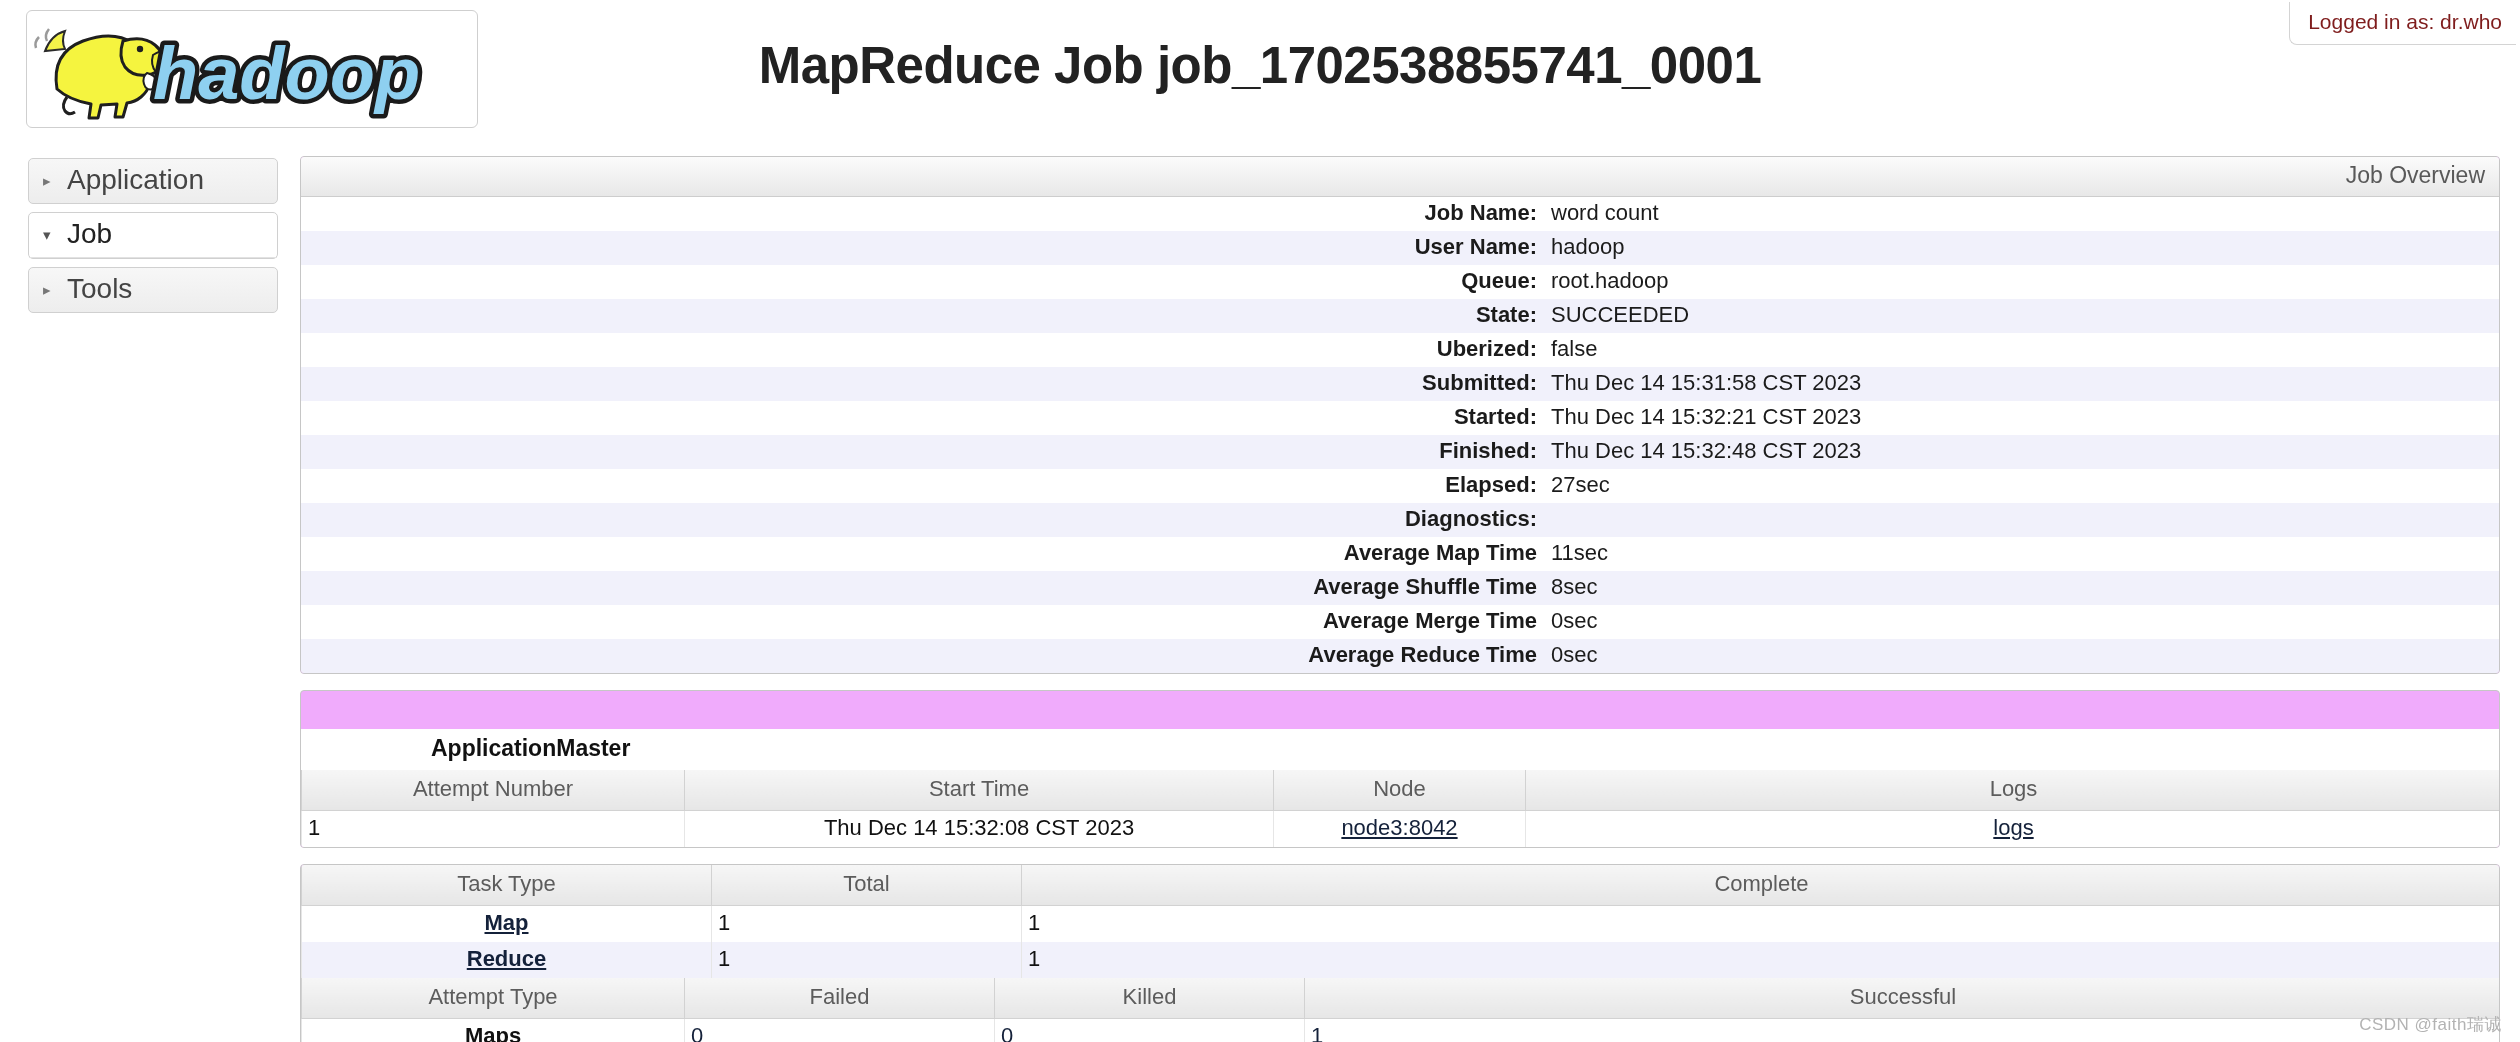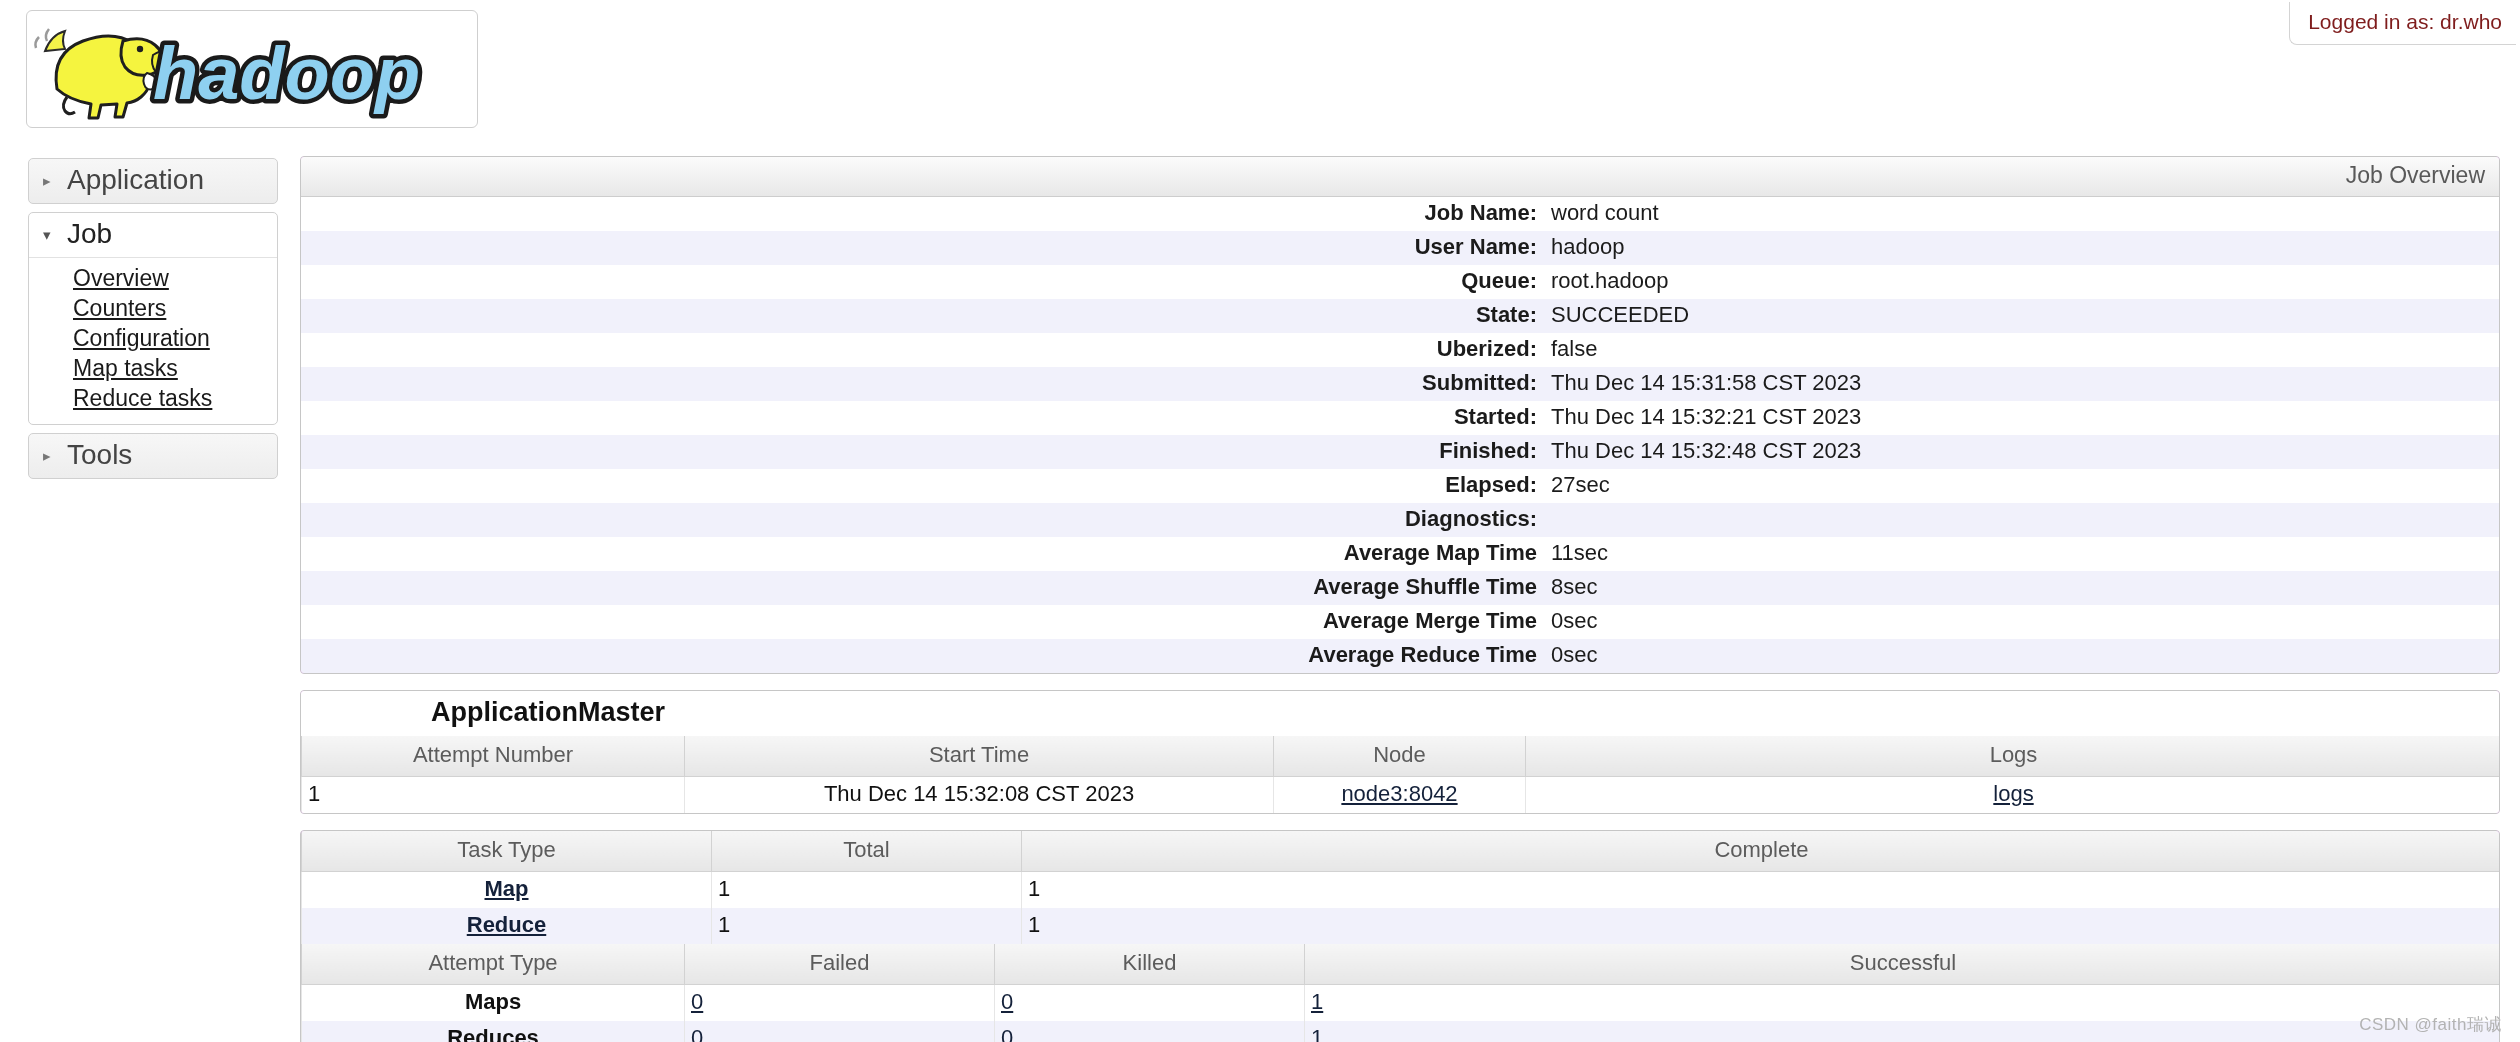--- a/index.html
+++ b/index.html
@@ -139,23 +139,24 @@
     color: #111;
     padding: 4px 6px 6px 6px;
     height: 32px;
   }
   table.grid tr.r-odd td { background: #ffffff; }
   table.grid tr.r-even td { background: #f1f1fb; }
   table.grid td.c-left { text-align: left; }
   table.grid td.c-center { text-align: center; }
 
   .am-title {
-    font-size: 27px; font-weight: bold; color: #111;
+    font-size: 23px; font-weight: bold; color: #111;
     padding: 6px 0 8px 130px;
     background: #fff;
+    margin-top: 38px;
   }
 
   a.link {
     color: #14213a;
     text-decoration: underline;
     cursor: pointer;
   }
   .bold { font-weight: bold; }
 
   .watermark {
@@ -188,46 +189,40 @@
           <path d="M22 18 q-5 6 -2 12 M12 26 q-5 5 -3 11" fill="none" stroke="#9a9a9a" stroke-width="2.5"></path>
         </g>
 
         <g font-family="Liberation Sans, sans-serif" font-size="74" font-weight="bold" font-style="italic">
           <text x="126" y="88" fill="#1a1a1a" stroke="#1a1a1a" stroke-width="9" stroke-linejoin="round">hadoop</text>
           <text x="126" y="88" fill="#8ed0f0">hadoop</text>
         </g>
       </svg>
     </div>
 
+    <div class="page-title">MapReduce Job job_1702538855741_0001</div>
 
     <div class="login-box">Logged in as: dr.who</div>
   </div>
 
   <div class="body-wrap">
 
     <div class="sidebar">
 
       <div class="nav-section collapsed">
         <div class="nav-head">
           <span class="caret">▸</span>
           <span>Application</span>
         </div>
       </div>
 
       <div class="nav-section expanded">
         <div class="nav-head">
           <span class="caret down">▾</span>
           <span>Job</span>
-        </div>
-        <div class="nav-links">
-          <a class="nav-link">Overview</a>
-          <a class="nav-link">Counters</a>
-          <a class="nav-link">Configuration</a>
-          <a class="nav-link">Map tasks</a>
-          <a class="nav-link">Reduce tasks</a>
         </div>
       </div>
 
       <div class="nav-section collapsed">
         <div class="nav-head">
           <span class="caret">▸</span>
           <span>Tools</span>
         </div>
       </div>
     </div>

